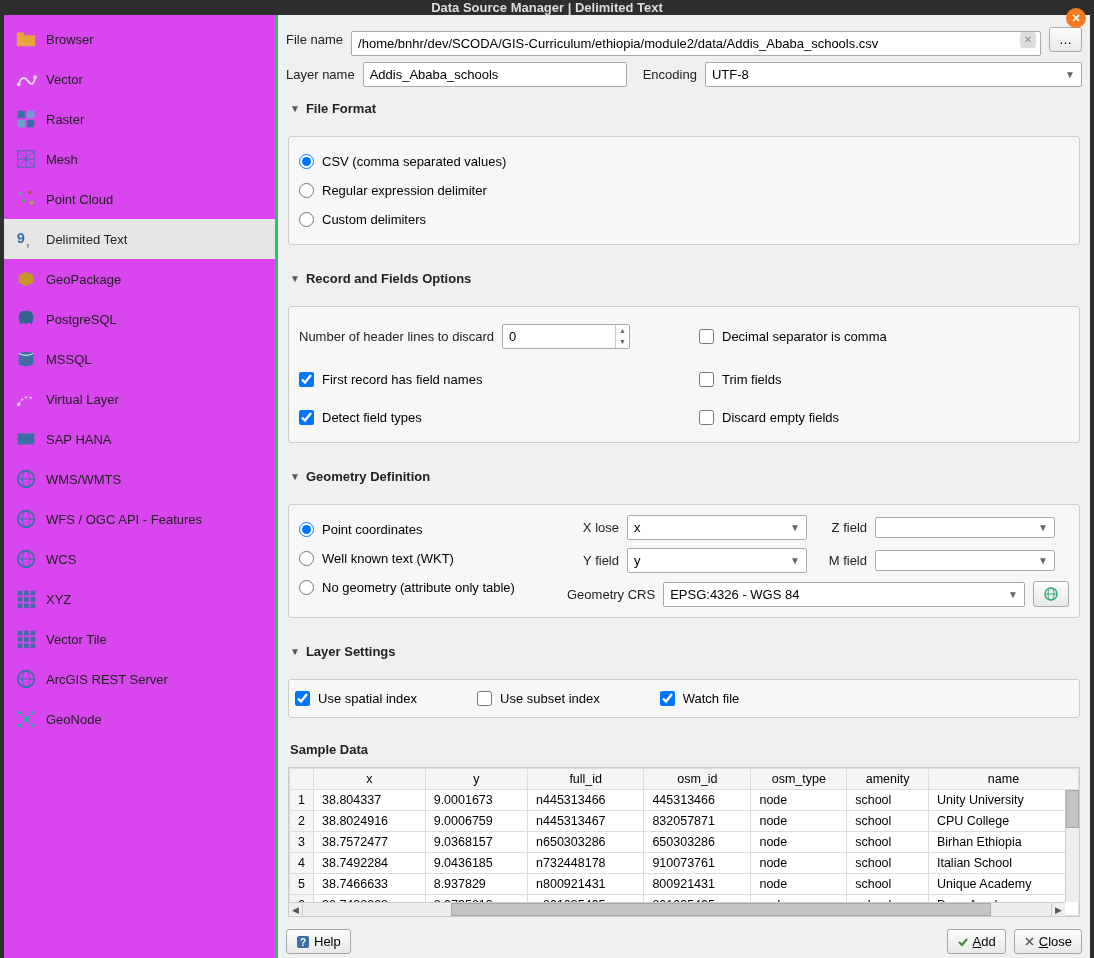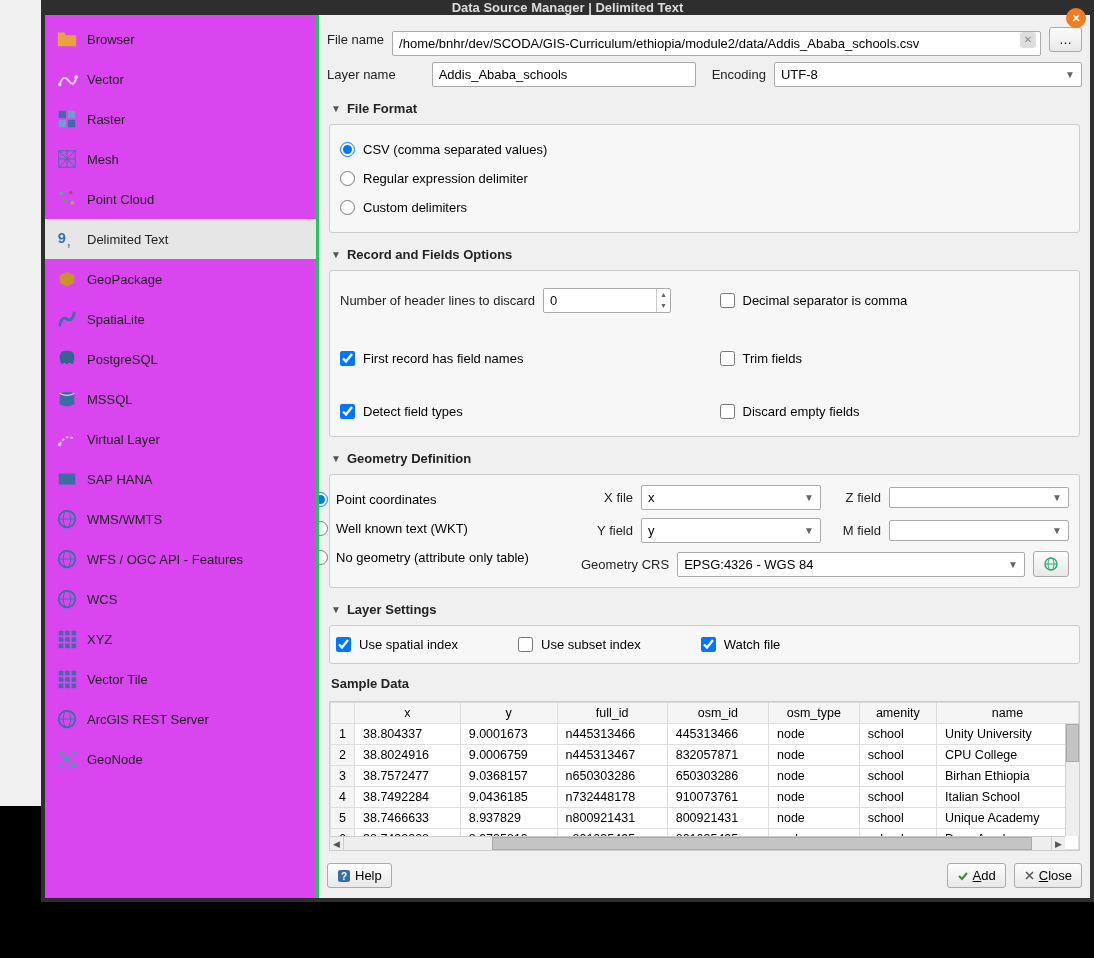--- a/index.html
+++ b/index.html
@@ -1,40 +1,40 @@
 <!DOCTYPE html>
 <html><head>
 <meta charset="utf-8">
 <style>
 * { box-sizing: border-box; margin: 0; padding: 0; }
 body { font-family: sans-serif; font-size: 13px; background: #000; width: 1094px; height: 958px; overflow: hidden; }
-.window { width: 1094px; height: 806px; background: #f0f0f0; display: flex; flex-direction: column; padding-left: 41px; }
+.window { width: 1094px; height: 958px; background: #f0f0f0; display: flex; flex-direction: column; }
 .titlebar { height: 38px; background: #2e2e2e; color: #ddd; display: flex; align-items: center; justify-content: center; position: relative; font-weight: bold; }
 .titlebar .close { position: absolute; right: 8px; top: 8px; width: 20px; height: 20px; background: #f47b20; border-radius: 50%; color: #fff; display: flex; align-items: center; justify-content: center; font-weight: bold; font-size: 11px; cursor: pointer; }
 .body { flex: 1; display: flex; background: #f0f0f0; border: 4px solid #2e2e2e; border-top: none; }
 .sidebar { width: 274px; background: #d946ef; border-right: 3px solid #22c55e; overflow-y: auto; padding-top: 4px; }
 .side-item { display: flex; align-items: center; gap: 8px; padding: 8px 10px; cursor: pointer; color: #222; }
 .side-item.selected { background: #e6e6e6; }
 .side-icon { width: 24px; height: 24px; display: flex; align-items: center; justify-content: center; font-size: 16px; }
 .main { flex: 1; padding: 8px; display: flex; flex-direction: column; gap: 6px; overflow: hidden; }
 .row { display: flex; align-items: center; gap: 8px; justify-content: flex-end; }
 .label { color: #222; white-space: nowrap; }
 input[type=text], .cb { border: 1px solid #aaa; border-radius: 2px; padding: 4px 6px; background: #fff; font-size: 13px; }
 .fname { flex: 1; position: relative; }
 .fname input { width: 100%; padding-right: 22px; margin-top: 8px; }
 .clear-x { position: absolute; right: 5px; top: 50%; transform: translateY(-50%); color: #888; cursor: pointer; width: 16px; height: 16px; display: flex; align-items: center; justify-content: center; background: #ddd; border-radius: 3px; font-size: 10px; }
 .btn { border: 1px solid #aaa; border-radius: 3px; background: linear-gradient(#fdfdfd,#e8e8e8); padding: 4px 9px; cursor: pointer; display: inline-flex; align-items: center; gap: 4px; }
 .cb { display: flex; align-items: center; justify-content: space-between; min-width: 80px; background: #fff; cursor: pointer; padding: 4px 6px; }
 .cb .arrow { color: #666; font-size: 10px; }
 .section-head { display: flex; align-items: center; gap: 6px; font-weight: bold; color: #222; margin-top: 6px; padding: 2px 4px; cursor: pointer; }
 .section-head .tri { font-size: 10px; color: #555; }
-.section-body { border: 1px solid #ccc; border-radius: 3px; background: #f7f7f7; padding: 10px; margin: 0 2px; }
+.section-body { border: 1px solid #ccc; border-radius: 3px; background: #f7f7f7; padding: 10px; margin: 12px 2px; }
 .radio-row, .check-row { display: flex; align-items: center; gap: 8px; padding: 7px 0; }
 input[type=radio], input[type=checkbox] { width: 15px; height: 15px; cursor: pointer; }
-.rec-grid { display: grid; grid-template-columns: 1fr 1fr; gap: 24px 30px; }
+.rec-grid { display: grid; grid-template-columns: 1fr 1fr; gap: 9px 30px; }
 .spin { display: flex; border: 1px solid #aaa; border-radius: 2px; background: #fff; width: 128px; }
 .spin input { border: none; width: 100%; padding: 4px 6px; font-size: 13px; }
 .spin .arrows { display: flex; flex-direction: column; border-left: 1px solid #ccc; width: 16px; }
 .spin .arrows span { height: 11px; font-size: 7px; display: flex; align-items: center; justify-content: center; color: #666; cursor: pointer; }
 .geo-grid { display: flex; gap: 18px; justify-content: flex-end; }
 .geo-left { flex: 0 0 250px; }
 .geo-right { flex: 1; display: flex; flex-direction: column; gap: 8px; }
 .geo-frow { display: flex; align-items: center; gap: 8px; }
 .geo-frow .label { width: 52px; text-align: right; }
 .crs-row { display: flex; align-items: center; gap: 8px; }
@@ -131,28 +131,20 @@
           <span class="side-icon">
             <svg class="icon-svg" viewBox="0 0 24 24">
               <path d="M4 8 L12 4 L20 8 L20 16 L12 20 L4 16 Z" fill="#c8942a"></path>
             </svg>
           </span>
           <span>GeoPackage</span>
         </div>
         <div class="side-item">
           <span class="side-icon">
             <svg class="icon-svg" viewBox="0 0 24 24">
-              <path d="M4 20 Q6 8 12 12 Q18 16 20 4" stroke="#3a6ea5" stroke-width="3" fill="none"></path>
-            </svg>
-          </span>
-          <span>SpatiaLite</span>
-        </div>
-        <div class="side-item">
-          <span class="side-icon">
-            <svg class="icon-svg" viewBox="0 0 24 24">
               <path d="M6 4 Q2 10 6 18 Q10 14 12 18 Q14 14 18 18 Q22 10 18 4 Q12 2 6 4" fill="#326690"></path>
             </svg>
           </span>
           <span>PostgreSQL</span>
         </div>
         <div class="side-item">
           <span class="side-icon">
             <svg class="icon-svg" viewBox="0 0 24 24">
               <path d="M4 6 Q12 2 20 6 L20 18 Q12 22 4 18 Z" fill="#3a6ea5"></path>
               <path d="M4 6 Q12 10 20 6" stroke="#fff" fill="none"></path>
@@ -269,21 +261,21 @@
         <span class="label">File name</span>
         <div class="fname">
           <input type="text" value="/home/bnhr/dev/SCODA/GIS-Curriculum/ethiopia/module2/data/Addis_Ababa_schools.csv" style="">
           <span class="clear-x">✕</span>
         </div>
         <span class="btn">…</span>
       </div>
 
       <div class="row">
         <span class="label">Layer name</span>
-        <input type="text" style="width: 264px; margin-left: 28px;" value="Addis_Ababa_schools">
+        <input type="text" style="width: 264px;" value="Addis_Ababa_schools">
         <span class="label" style="margin-left:8px">Encoding</span>
         <div class="cb" style="flex:1">
           <span>UTF-8</span>
             <span class="arrow">▼</span>
         </div>
       </div>
 
       <div class="section-head">
         <span class="tri">▼</span>
         <span>File Format</span>
@@ -357,21 +349,21 @@
                 <input type="radio" name="geo" style="">
                 <span>Well known text (WKT)</span>
               </label>
             <label class="radio-row">
                 <input type="radio" name="geo" style="">
                 <span>No geometry (attribute only table)</span>
               </label>
           </div>
           <div class="geo-right">
             <div class="geo-frow">
-              <span class="label">X file</span>
+              <span class="label">X lose</span>
               <div class="cb halfw">
                   <span>x</span>
                   <span class="arrow">▼</span>
                 </div>
               <span class="label">Z field</span>
               <div class="cb halfw2">
                   <span></span>
                   <span class="arrow">▼</span>
                 </div>
             </div>

